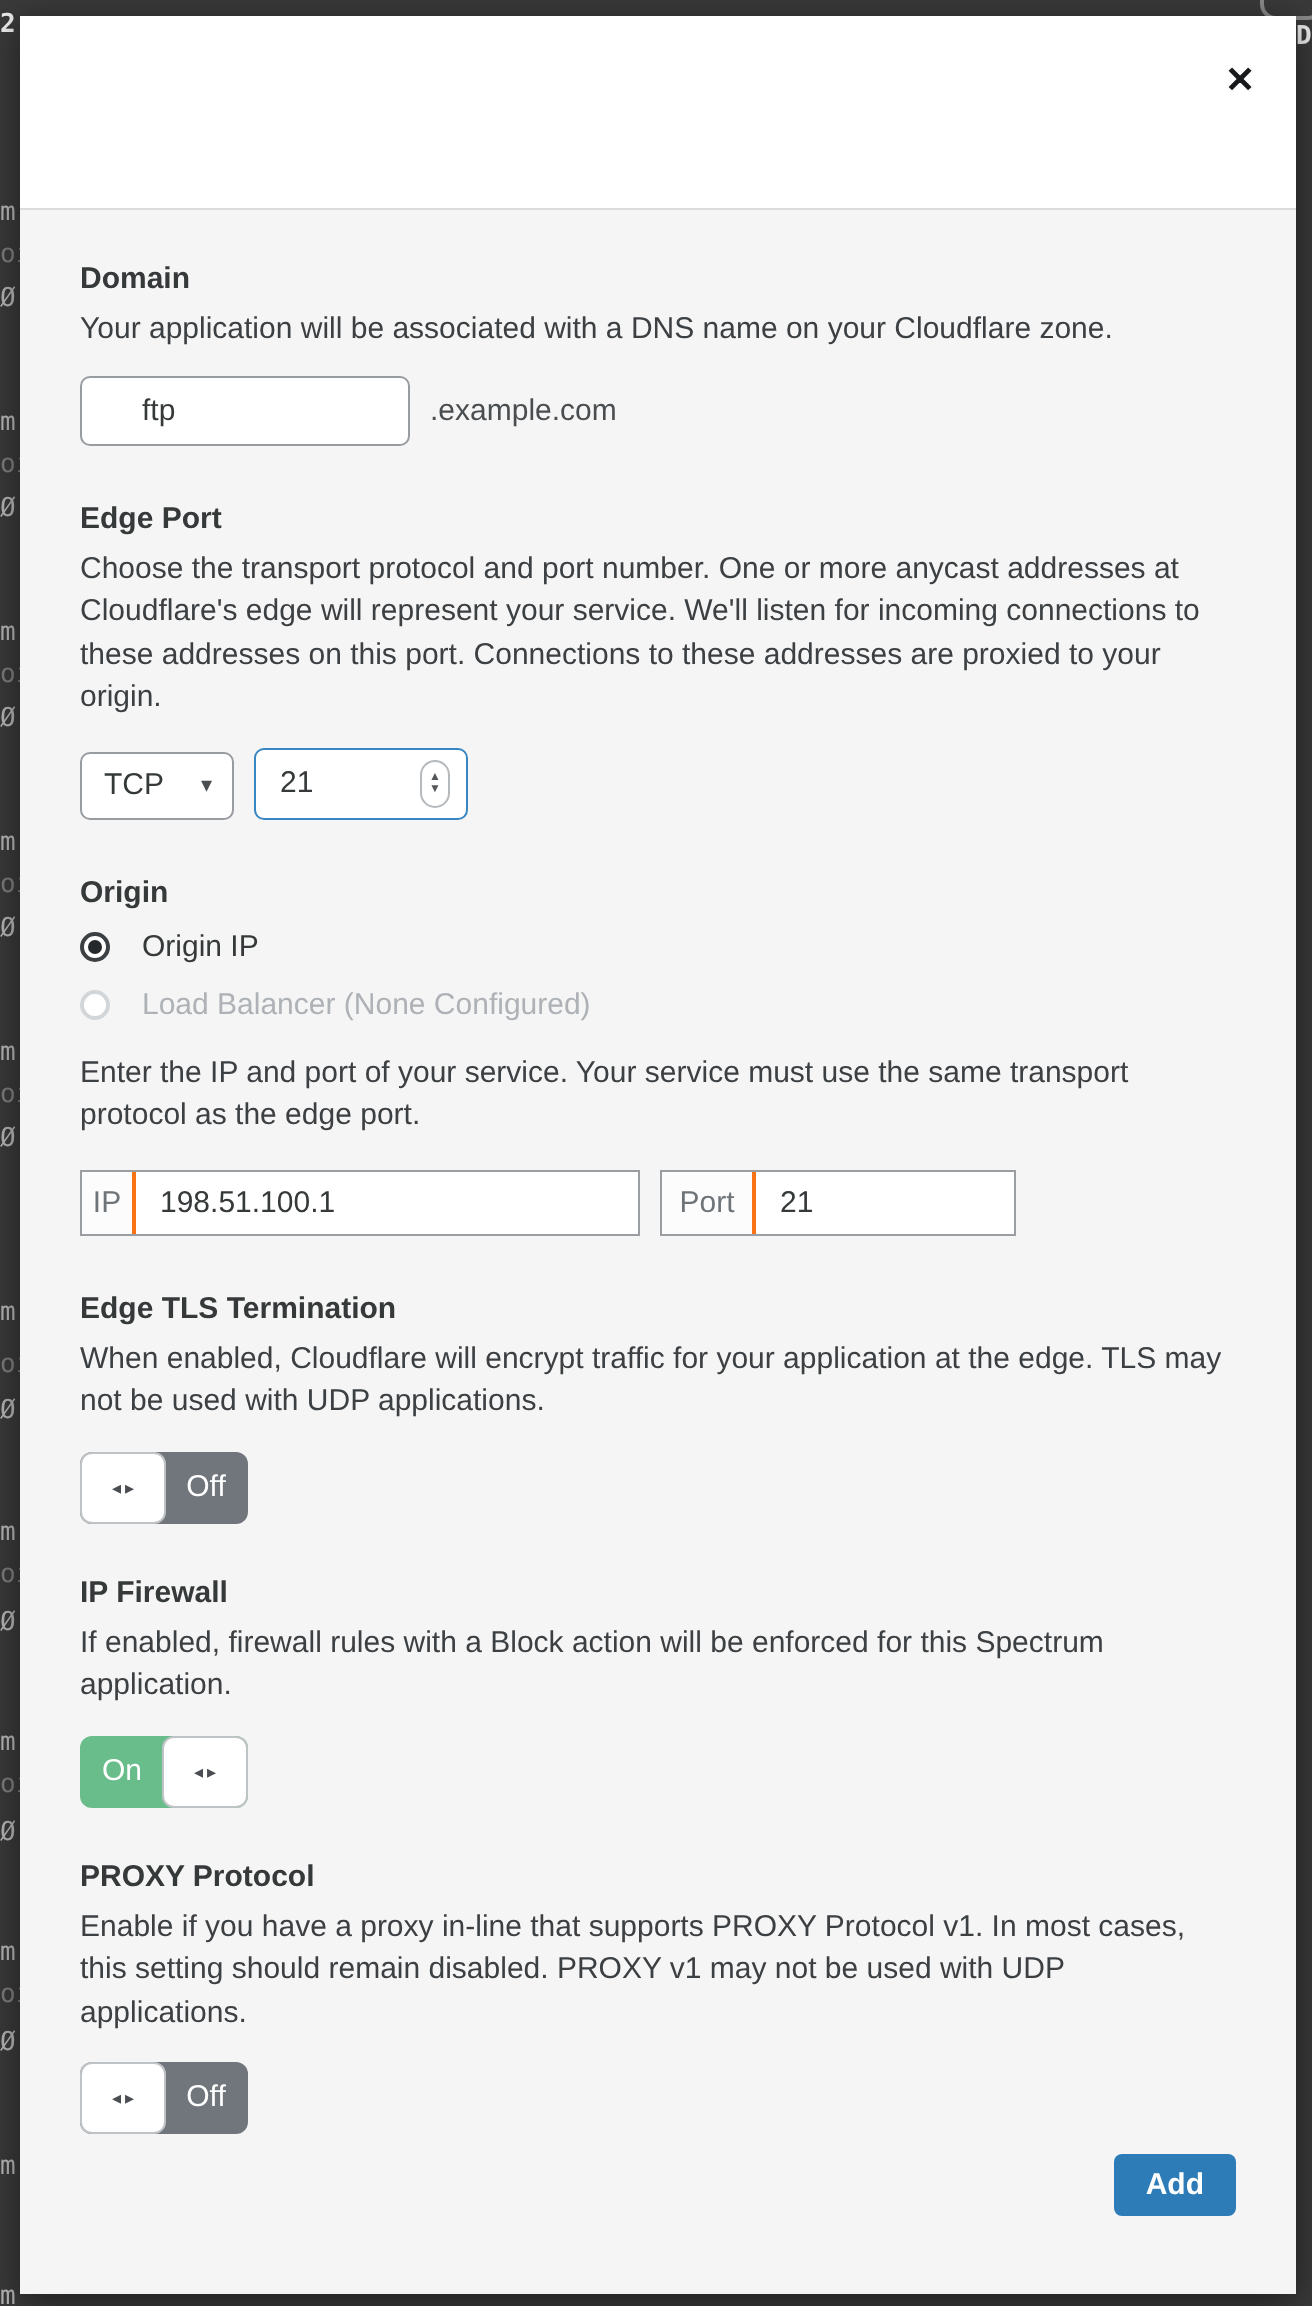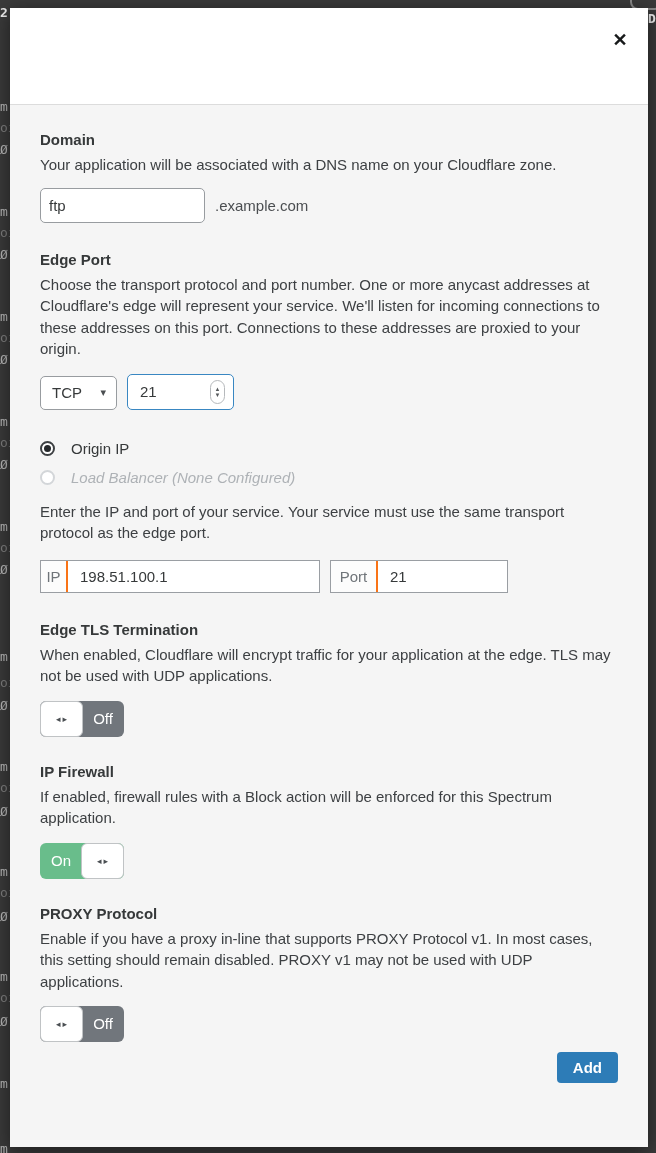--- a/index.html
+++ b/index.html
@@ -47,21 +47,21 @@
   .modal-body { padding:26px 30px 0 30px; }
 
   h3.sec-h { font-size:15px; font-weight:bold; color:#36393a; line-height:18px; }
   p.sec-p { font-size:15px; line-height:21.5px; color:#3d4043; margin-top:5px; max-width:585px; }
 
   
   .domain-row { margin-top:12px; display:flex; align-items:center; }
   .text-input {
     height:35px; width:165px; border:1px solid #989ca0; border-radius:5px;
     background:#fff; font-family:"Liberation Sans",sans-serif;
-    font-size:15px; color:#36393a; padding:0 8px; outline:none;
+    font-size:15px; color:#36393a; padding:0 30px; outline:none;
   }
   .domain-suffix { margin-left:10px; font-size:15px; color:#4b4e51; }
 
   
   .port-row { margin-top:14px; display:flex; align-items:flex-end; }
   .select-box {
     width:77px; height:34px; border:1px solid #989ca0; border-radius:5px; background:#fff;
     display:flex; align-items:center; justify-content:space-between;
     padding:0 10px 0 11px; cursor:pointer;
   }
@@ -81,21 +81,21 @@
 
   
   .radio-row { display:flex; align-items:center; margin-top:7px; height:22px; cursor:pointer; }
   .radio-circle {
     width:15px; height:15px; border-radius:50%; border:2px solid #3d4043;
     display:flex; align-items:center; justify-content:center; background:#fff;
   }
   .radio-circle .dot { width:7px; height:7px; border-radius:50%; background:#26292c; }
   .radio-row.disabled .radio-circle { border-color:#d3d6d9; }
   .radio-label { margin-left:16px; font-size:15px; color:#36393a; }
-  .radio-row.disabled .radio-label { color:#aeb2b6;font-style:italic; }
+  .radio-row.disabled .radio-label { color:#aeb2b6; }
 
   .group-row { margin-top:16px; display:flex; }
   .input-group {
     display:flex; align-items:stretch; border:1px solid #9a9ea3; background:#fff; height:33px;
   }
   .input-group .prefix {
     display:flex; align-items:center; justify-content:center;
     color:#6f7479; font-size:15px; border-right:2px solid #f97316; background:#fcfcfc;
   }
   .input-group input {
@@ -207,20 +207,21 @@
           <span class="num-val">21</span>
           <span class="spinner">
             <span>▲</span>
             <span>▼</span>
           </span>
         </div>
       </div>
     </div>
 
     <div class="sec">
+      <h3 class="sec-h">Origin</h3>
       <div class="radio-row">
         <span class="radio-circle">
             <span class="dot"></span>
           </span>
         <span class="radio-label">Origin IP</span>
       </div>
       <div class="radio-row disabled">
         <span class="radio-circle"></span>
         <span class="radio-label">Load Balancer (None Configured)</span>
       </div>

